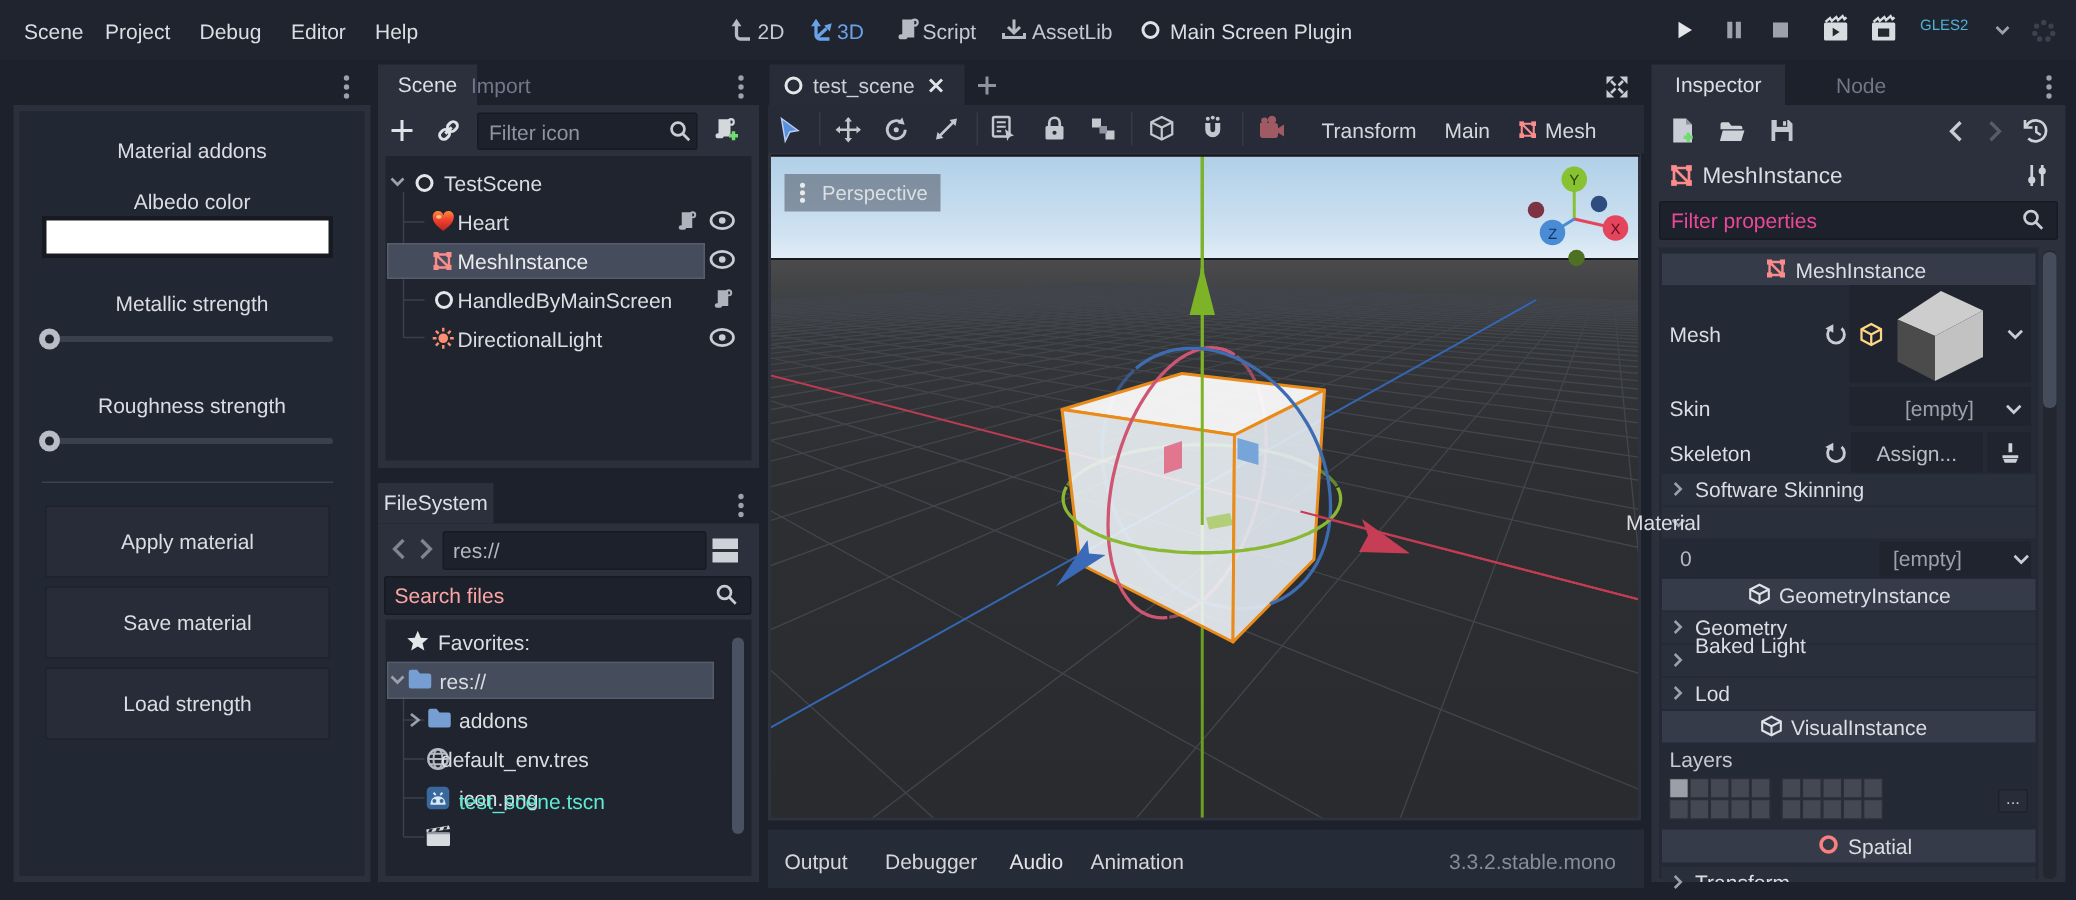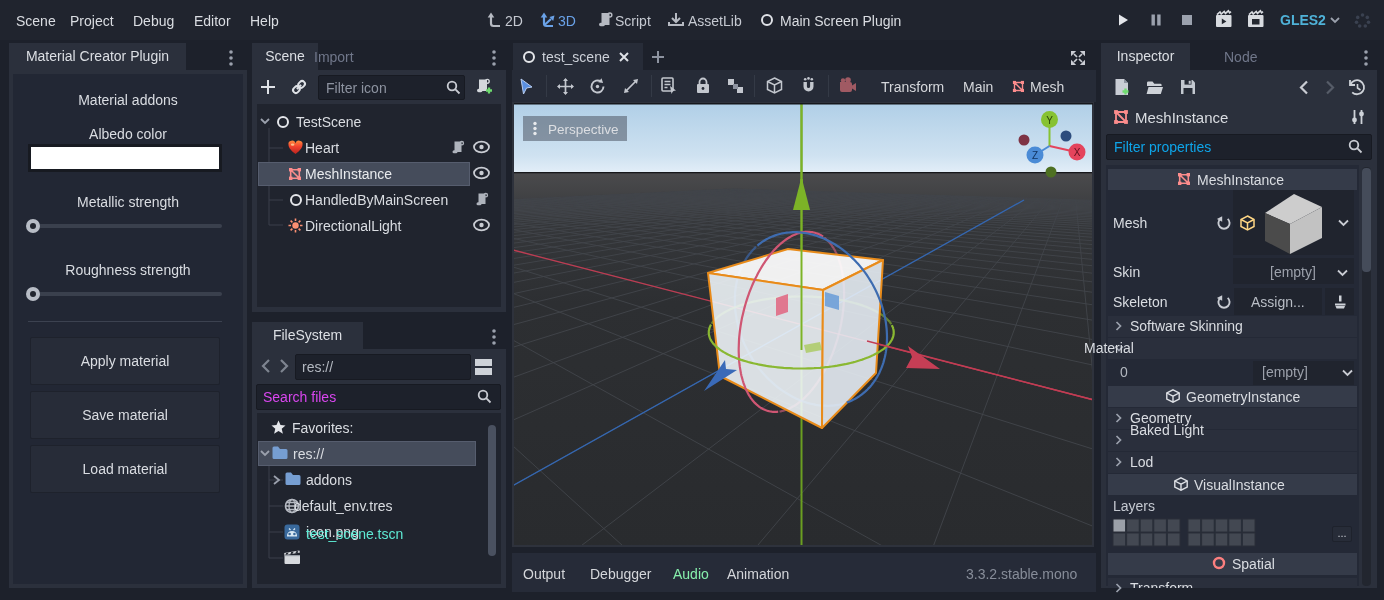--- a/index.html
+++ b/index.html
@@ -59,38 +59,37 @@
 <svg class="ab" style="left:1215px;top:11px" width="18" height="17">
       <rect x="1" y="4" width="15.5" height="12" rx="1" fill="#d8dbe0"></rect>
       <path d="M2 3.6 l3 -2.6 1.2 2 3 -2.6 1.2 2 3-2.6 1.2 2 1.4-1.2" stroke="#d8dbe0" stroke-width="1.6" fill="none"></path>
       <path d="M6.8 7.5 l4.6 2.9 -4.6 2.9z" fill="#23272f"></path>
     </svg>
 <svg class="ab" style="left:1247px;top:11px" width="18" height="17">
       <rect x="1" y="4" width="15.5" height="12" rx="1" fill="#d8dbe0"></rect>
       <path d="M2 3.6 l3 -2.6 1.2 2 3 -2.6 1.2 2 3-2.6 1.2 2 1.4-1.2" stroke="#d8dbe0" stroke-width="1.6" fill="none"></path>
       <rect x="5" y="8" width="7.5" height="5.5" fill="#23272f"></rect>
     </svg>
-<div class="txt" style="left:1280px;top:12px;color:#4fb2d8;font-weight:bold;font-size:14px">GLES2</div>
+<div class="txt" style="left:1280px;top:12px;color:#4fb2d8;font-weight:normal;font-size:10px">GLES2</div>
 <svg class="ab" style="left:1330px;top:17px" width="10" height="7">
       <path d="M1 1 l4 4 4-4" fill="none" stroke="#9ba1ad" stroke-width="1.8"></path>
     </svg>
 <svg class="ab" style="left:1355px;top:13px" width="15" height="15">
       <g fill="#3a4150">
         <circle cx="7.5" cy="2" r="1.8"></circle>
         <circle cx="12.3" cy="4.4" r="1.8"></circle>
         <circle cx="13.5" cy="9.3" r="1.8"></circle>
         <circle cx="10.3" cy="13" r="1.8"></circle>
         <circle cx="4.7" cy="13" r="1.8"></circle>
         <circle cx="1.5" cy="9.3" r="1.8"></circle>
         <circle cx="2.7" cy="4.4" r="1.8"></circle>
       </g>
     </svg>
 <div class="frame" style="left:9px;top:70px;width:238px;height:518px"></div>
 <div class="inner" style="left:13px;top:74px;width:230px;height:510px"></div>
-<div class="tab" style="left:9px;top:43px;width:177px">Material Creator Plugin</div>
 <svg class="ab" style="left:228px;top:49px" width="6" height="18">
       <g fill="#9ba1ad">
         <circle cx="3" cy="3" r="1.8"></circle>
         <circle cx="3" cy="9" r="1.8"></circle>
         <circle cx="3" cy="15" r="1.8"></circle>
       </g>
     </svg>
 <div class="txt" style="left:128px;top:92px;transform:translateX(-50%)">Material addons</div>
 <div class="txt" style="left:128px;top:126px;transform:translateX(-50%)">Albedo color</div>
 <div class="ab" style="left:28px;top:144px;width:194px;height:28px;background:#171a21"></div>
@@ -102,21 +101,21 @@
 <div class="txt" style="left:128px;top:262px;transform:translateX(-50%)">Roughness strength</div>
 <div class="ab" style="left:28px;top:292px;width:194px;height:4px;background:#3a404d;border-radius:2px"></div>
 <div class="ab" style="left:26px;top:287px;width:14px;height:14px;background:#b8bdc6;border-radius:50%"></div>
 <div class="ab" style="left:30px;top:291px;width:6px;height:6px;background:#22262f;border-radius:50%"></div>
 <div class="ab" style="left:28px;top:321px;width:194px;height:1px;background:#3c4250"></div>
 <div class="ab" style="left:30px;top:337px;width:190px;height:48px;background:#272c38;border:1px solid #1e222c;border-radius:2px"></div>
 <div class="txt" style="left:125px;top:353px;transform:translateX(-50%)">Apply material</div>
 <div class="ab" style="left:30px;top:391px;width:190px;height:48px;background:#272c38;border:1px solid #1e222c;border-radius:2px"></div>
 <div class="txt" style="left:125px;top:407px;transform:translateX(-50%)">Save material</div>
 <div class="ab" style="left:30px;top:445px;width:190px;height:48px;background:#272c38;border:1px solid #1e222c;border-radius:2px"></div>
-<div class="txt" style="left:125px;top:461px;transform:translateX(-50%)">Load material</div>
+<div class="txt" style="left:125px;top:461px;transform:translateX(-50%)">Load strength</div>
 <div class="frame" style="left:252px;top:70px;width:254px;height:242px"></div>
 <div class="tab" style="left:252px;top:43px;width:66px">Scene</div>
 <div class="txt dim" style="left:314px;top:49px">Import</div>
 <svg class="ab" style="left:491px;top:49px" width="6" height="18">
       <g fill="#9ba1ad">
         <circle cx="3" cy="3" r="1.8"></circle>
         <circle cx="3" cy="9" r="1.8"></circle>
         <circle cx="3" cy="15" r="1.8"></circle>
       </g>
     </svg>
@@ -203,42 +202,42 @@
       <g stroke="#fc8f72" stroke-width="1.6">
         <path d="M7.5 0.5 v2.5 M7.5 12 v2.5 M0.5 7.5 h2.5 M12 7.5 h2.5 M2.6 2.6 l1.8 1.8 M10.6 10.6 l1.8 1.8 M12.4 2.6 l-1.8 1.8 M4.4 10.6 l-1.8 1.8"></path>
       </g>
     </svg>
 <div class="txt" style="left:305px;top:218px">DirectionalLight</div>
 <svg class="ab" style="left:473px;top:217px" width="17" height="16">
       <ellipse cx="8.5" cy="8" rx="7.5" ry="5.4" fill="none" stroke="#c9ccd3" stroke-width="1.8"></ellipse>
       <circle cx="8.5" cy="8" r="2.2" fill="#c9ccd3"></circle>
     </svg>
 <div class="frame" style="left:252px;top:349px;width:254px;height:239px"></div>
-<div class="tab" style="left:252px;top:322px;width:111px">FileSystem</div>
+<div class="tab" style="left:252px;top:322px;width:77px">FileSystem</div>
 <svg class="ab" style="left:491px;top:328px" width="6" height="18">
       <g fill="#9ba1ad">
         <circle cx="3" cy="3" r="1.8"></circle>
         <circle cx="3" cy="9" r="1.8"></circle>
         <circle cx="3" cy="15" r="1.8"></circle>
       </g>
     </svg>
 <svg class="ab" style="left:261px;top:358px" width="10" height="16">
       <path d="M8 2 L2 8 l6 6" fill="none" stroke="#7e8490" stroke-width="2.2"></path>
     </svg>
 <svg class="ab" style="left:279px;top:358px" width="10" height="16">
       <path d="M2 2 l6 6 -6 6" fill="none" stroke="#7e8490" stroke-width="2.2"></path>
     </svg>
 <div class="input" style="left:295px;top:354px;width:176px;height:26px"></div>
 <div class="txt" style="left:302px;top:359px;color:#b3b8c0">res://</div>
 <svg class="ab" style="left:475px;top:358px" width="18" height="18">
       <rect x="0" y="1" width="17" height="7" fill="#ced2d8"></rect>
       <rect x="0" y="10" width="17" height="7" fill="#ced2d8"></rect>
     </svg>
 <div class="input" style="left:256px;top:384px;width:245px;height:26px"></div>
-<div class="txt" style="left:263px;top:389px;color:#d946ef">Search files</div>
+<div class="txt" style="left:263px;top:389px;color:#fca5a5">Search files</div>
 <svg class="ab" style="left:477px;top:389px" width="15" height="15">
       <circle cx="6" cy="6" r="4.3" fill="none" stroke="#c9ccd3" stroke-width="1.8"></circle>
       <path d="M9.2 9.2 L13.5 13.5" stroke="#c9ccd3" stroke-width="1.8"></path>
     </svg>
 <div class="ab" style="left:257px;top:413px;width:244px;height:171px;background:#20242e"></div>
 <svg class="ab" style="left:268px;top:455px" width="30" height="110">
       <path d="M1 0 V103 M1 25 h14 M1 51 h14 M1 77 h14 M1 103 h14" stroke="#3a3f4b" stroke-width="1" fill="none"></path>
     </svg>
 <svg class="ab" style="left:271px;top:420px" width="15" height="15">
       <path d="M7.5 0.5 l2 4.6 5 .4 -3.8 3.3 1.2 4.9 -4.4-2.7 -4.4 2.7 1.2-4.9 -3.8-3.3 5-.4z" fill="#e4e6ea"></path>
@@ -611,21 +610,21 @@
 <circle cx="523" cy="53" r="8.5" fill="#4a8bd6"></circle>
 <text x="537.5" y="21.5" font-size="10" fill="#294208" text-anchor="middle">Y</text>
 <text x="565" y="54" font-size="10" fill="#5e0f1d" text-anchor="middle">X</text>
 <text x="523" y="57" font-size="10" fill="#10325e" text-anchor="middle">Z</text>
 <rect x="1" y="1" width="580" height="443" fill="none" stroke="#2e323c" stroke-width="2"></rect>
       <rect x="2" y="1" width="579" height="1.5" fill="#16181d"></rect>
 </svg>
 <div class="ab" style="left:512px;top:553px;width:584px;height:39px;background:#262b38"></div>
 <div class="txt" style="left:523px;top:566px;color:#d4d6da">Output</div>
 <div class="txt" style="left:590px;top:566px;color:#d4d6da">Debugger</div>
-<div class="txt" style="left:673px;top:566px;color:#86efac">Audio</div>
+<div class="txt" style="left:673px;top:566px;color:#e5e5e5">Audio</div>
 <div class="txt" style="left:727px;top:566px;color:#d4d6da">Animation</div>
 <div class="txt" style="left:966px;top:566px;color:#878d99">3.3.2.stable.mono</div>
 <div class="frame" style="left:1101px;top:70px;width:276px;height:518px"></div>
 <div class="tab" style="left:1101px;top:43px;width:89px">Inspector</div>
 <div class="txt dim" style="left:1224px;top:49px">Node</div>
 <svg class="ab" style="left:1363px;top:49px" width="6" height="18">
       <g fill="#9ba1ad">
         <circle cx="3" cy="3" r="1.8"></circle>
         <circle cx="3" cy="9" r="1.8"></circle>
         <circle cx="3" cy="15" r="1.8"></circle>
@@ -668,21 +667,21 @@
     </svg>
 <div class="txt" style="left:1135px;top:109px;font-size:15px">MeshInstance</div>
 <svg class="ab" style="left:1351px;top:109px" width="14" height="16">
       <g stroke="#ced2d8" stroke-width="1.8" fill="none">
         <path d="M3.5 1 v14 M10.5 1 v14"></path>
       </g>
       <circle cx="3.5" cy="11" r="2.4" fill="#ced2d8"></circle>
       <circle cx="10.5" cy="5" r="2.4" fill="#ced2d8"></circle>
     </svg>
 <div class="input" style="left:1106px;top:134px;width:266px;height:26px"></div>
-<div class="txt" style="left:1114px;top:139px;color:#0ea5e9">Filter properties</div>
+<div class="txt" style="left:1114px;top:139px;color:#ec4899">Filter properties</div>
 <svg class="ab" style="left:1348px;top:139px" width="15" height="15">
       <circle cx="6" cy="6" r="4.3" fill="none" stroke="#c9ccd3" stroke-width="1.8"></circle>
       <path d="M9.2 9.2 L13.5 13.5" stroke="#c9ccd3" stroke-width="1.8"></path>
     </svg>
 <div class="ab" style="left:1106px;top:165px;width:253px;height:421px;background:#242936"></div>
 <div class="ab" style="left:1108px;top:169px;width:249px;height:21px;background:#353b49"></div>
 <svg class="ab" style="left:1177px;top:172px" width="14" height="14">
       <path d="M2.7 2.7 h8.6 v8.6 h-8.6z M2.7 2.7 l8.6 8.6" fill="none" stroke="#fc8c8c" stroke-width="1.6"></path>
       <g fill="#fc8c8c">
         <rect x="1.0" y="1.0" width="3.4" height="3.4"></rect>

